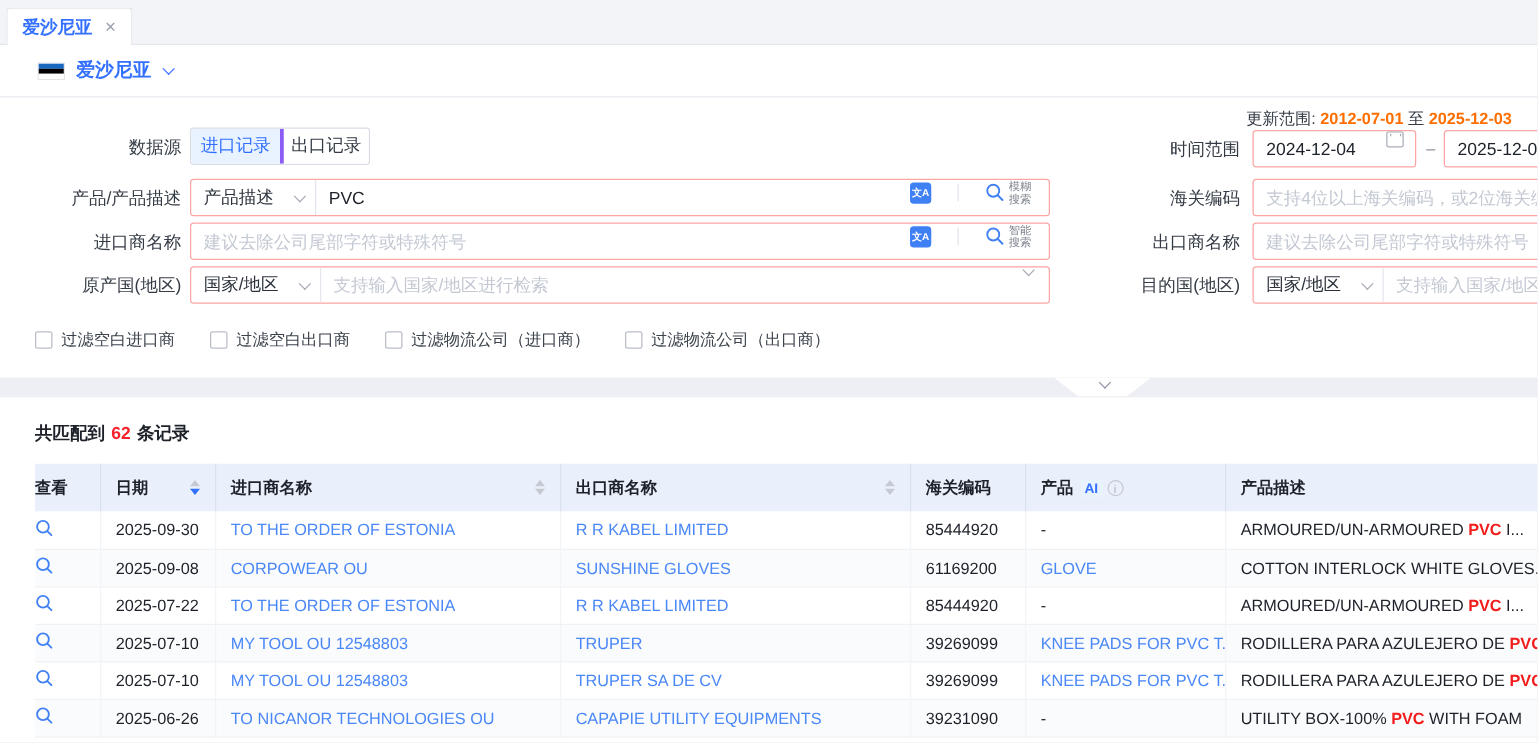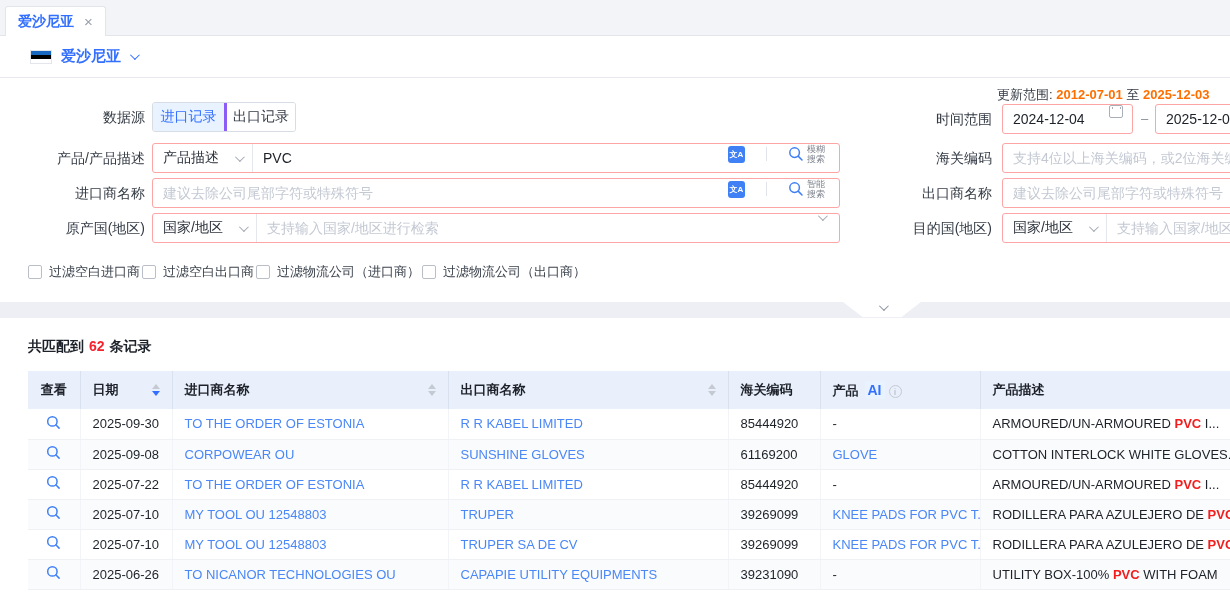--- a/index.html
+++ b/index.html
@@ -36,49 +36,49 @@
   .srch-txt { font-size:9px; line-height:10px; color:#7d828c; }
   .cal-ico { width:14px; height:13px; border:1.4px solid #a9aeb8; border-radius:2px; position:relative; }
   .cal-ico:before { content:""; position:absolute; left:2px; top:1px; width:7px; height:2px; border-left:1.4px solid #a9aeb8; border-right:1.4px solid #a9aeb8; }
   .toggle { position:absolute; height:30px; display:flex; border:1px solid #d8dce4; border-radius:3px; overflow:hidden; }
   .toggle .opt { width:71px; display:flex; align-items:center; justify-content:center; font-size:14px; color:#343b45; background:#fff; cursor:pointer; }
   .toggle .opt.on { background:#e8f3ff; color:#3370ff; }
   .toggle .opt + .opt { border-left:3px solid #8b5cf6; }
   .upd { position:absolute; left:997px; top:7px; font-size:13px; color:#343b45; white-space:nowrap; }
   .upd b { color:#ff6f00; }
   .dash { position:absolute; font-size:13px; color:#868b95; line-height:30px; }
-  .cbrow { position:absolute; left:28px; top:184px; display:flex; gap:2px; align-items:center; }
+  .cbrow { position:absolute; left:28px; top:184px; display:flex; gap:28px; align-items:center; }
   .cb { display:flex; align-items:center; gap:7px; cursor:pointer; }
   .cb .box { width:14px; height:14px; border:1px solid #b9bec9; border-radius:2px; background:#fff; }
   .cb .txt { font-size:13px; color:#3c434d; white-space:nowrap; }
 
   
   .band { position:absolute; left:0; top:302px; width:1230px; height:16px; background:#edeff4; }
   .notch { position:absolute; left:843px; top:0; width:78px; height:15px; background:#fff; clip-path:polygon(0 0,100% 0,75% 100%,25% 100%); display:flex; align-items:flex-start; justify-content:center; cursor:pointer; }
   .notch .chev { border-color:#8b90a0; margin-top:2px; }
 
   
   .results { position:absolute; left:0; top:318px; width:1230px; height:276px; background:#fff; padding:20px 0 0 28px; }
   .count-line { font-size:14px; font-weight:bold; color:#1d2129; }
   .count-line .num { color:#f5222d; padding:0 5px; }
   table { border-collapse:collapse; table-layout:fixed; width:1300px; margin-top:15px; font-size:13px; }
   thead th { background:#e9f0fb; height:38px; font-size:13px; color:#1d2129; text-align:left; padding:0 12px; border-right:1px solid #d9e1ee; font-weight:bold; }
   thead th:last-child { border-right:none; }
   tbody td { height:30px; padding:0 12px; border-bottom:1px solid #f0f1f4; border-right:1px solid #f3f4f7; color:#1d2129; white-space:nowrap; overflow:hidden; }
   tbody tr:nth-child(even) td { background:#fafbfc; }
-  td.c-view, th.c-view { text-align:center; padding:0; }
+  td.c-view, th.c-view { text-align:left; padding:0; }
   a.lnk { color:#4a87f7; text-decoration:none; cursor:pointer; }
   .hl { color:#f21d1d; font-weight:bold; }
   .th-flex { display:flex; align-items:center; justify-content:space-between; }
   .sorter { display:inline-flex; flex-direction:column; gap:2px; cursor:pointer; }
   .car { width:0; height:0; border-left:4px solid transparent; border-right:4px solid transparent; }
   .car.up { border-bottom:5px solid #c4c9d2; }
   .car.dn { border-top:5px solid #c4c9d2; }
   .car.dn.active { border-top-color:#3370ff; }
-  .ai-badge { display:inline-block; background:#e8f3ff; color:#3370ff; font-size:14px; font-weight:bold; border-radius:2px; padding:1px 3px; margin:0 4px 0 6px; }
+  .ai-badge { display:inline-block; background:#e8f3ff; color:#3370ff; font-size:11px; font-weight:bold; border-radius:2px; padding:1px 3px; margin:0 4px 0 6px; }
   .info-ico { display:inline-block; width:13px; height:13px; border:1px solid #c4c9d2; border-radius:50%; color:#aab0ba; font-size:9px; line-height:12px; text-align:center; font-weight:normal; font-style:normal; vertical-align:middle; }
 </style>
 </head>
 <body>
 
 <div id="app">
 
   <div class="tabbar">
     <div class="tab">
       <span class="tab-label">爱沙尼亚</span>

